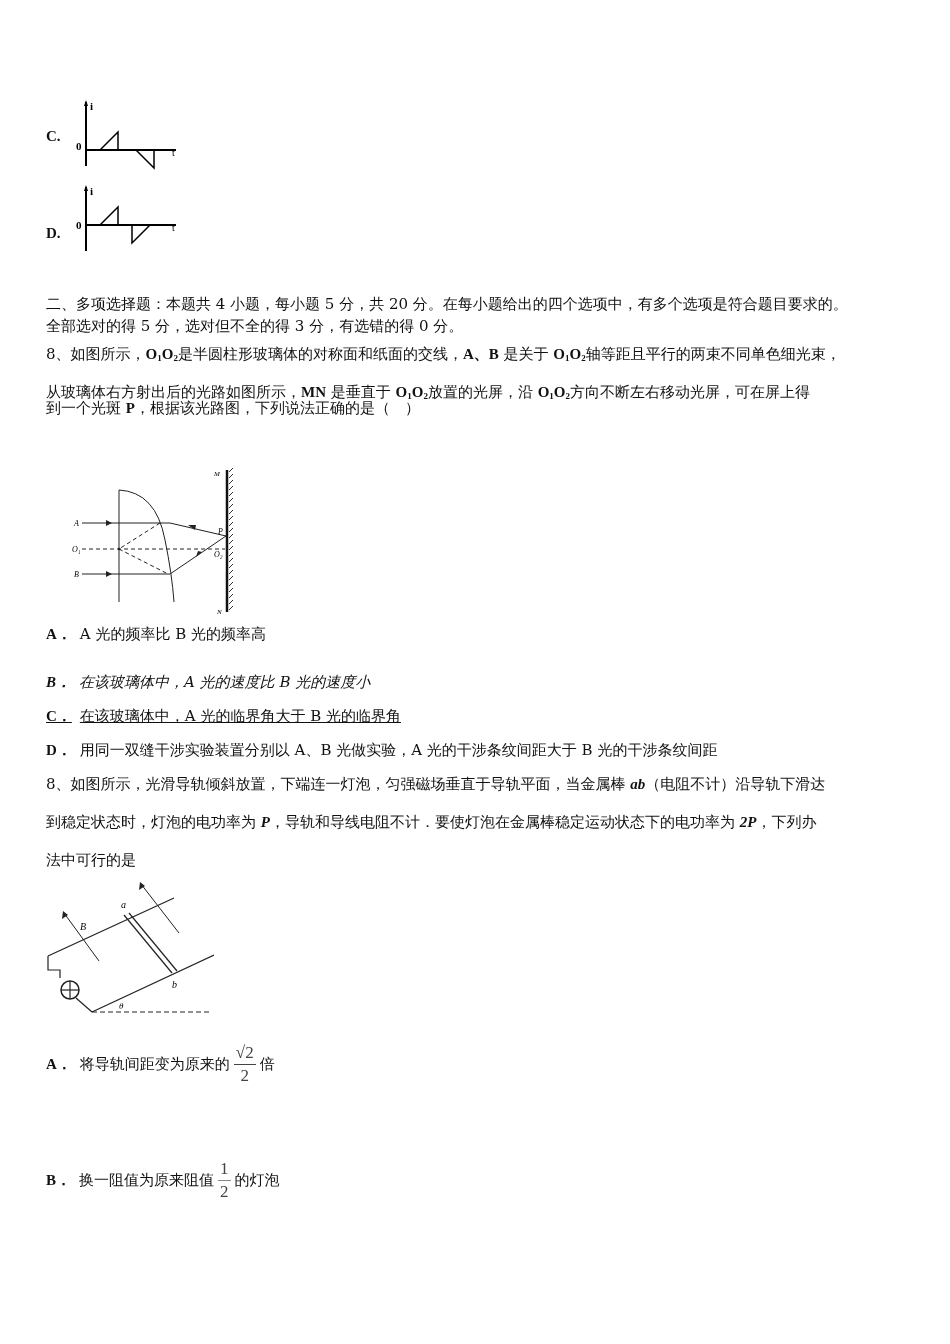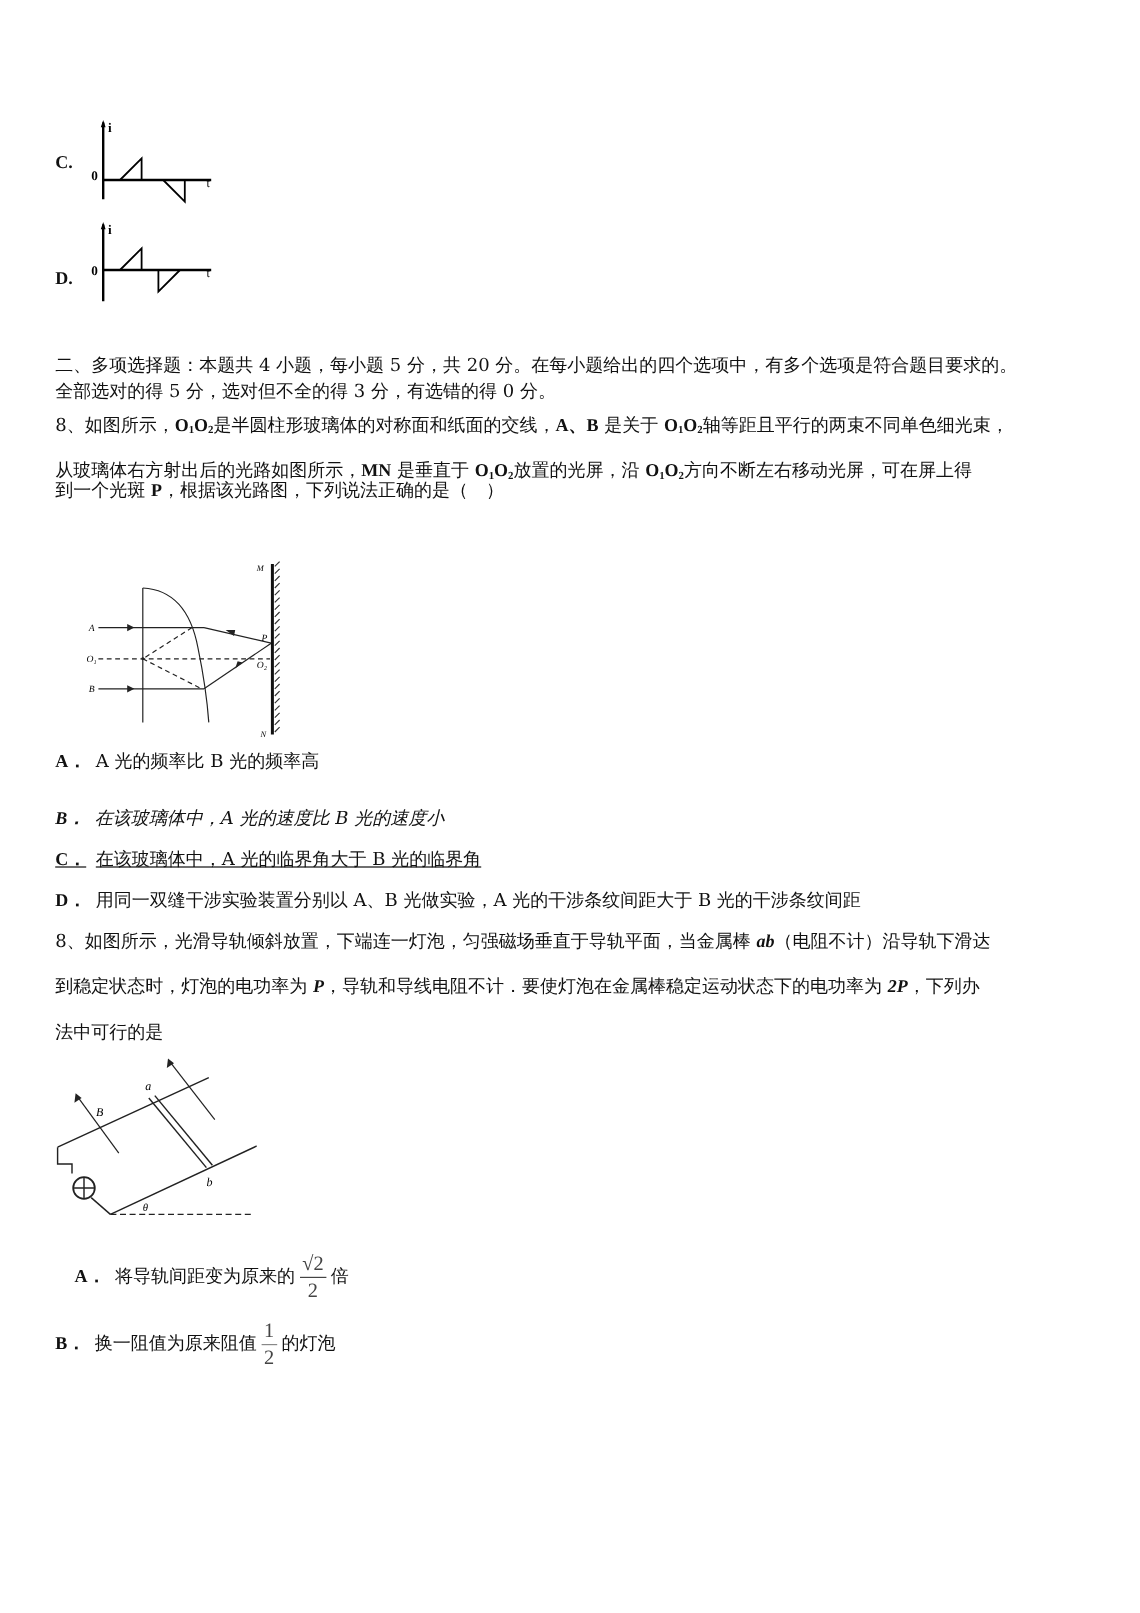--- a/index.html
+++ b/index.html
@@ -128,19 +128,19 @@
   <line x1="135" y1="55" x2="97" y2="6" stroke="#222" stroke-width="1"></line>
   <polygon points="96,4 95,12 101,8" fill="#222"></polygon>
 
   <line x1="48" y1="134" x2="168" y2="134" stroke="#222" stroke-width="1" stroke-dasharray="5,3"></line>
   <text x="77" y="30" font-size="10" font-style="italic">a</text>
   <text x="128" y="110" font-size="10" font-style="italic">b</text>
   <text x="36" y="52" font-size="10" font-style="italic">B</text>
   <text x="75" y="131" font-size="9" font-style="italic">θ</text>
 </svg>
 
-<div class="abs" style="left:46px; top:1042px; white-space:nowrap;margin-left:16px;">
+<div class="abs" style="left:46px; top:1042px; white-space:nowrap;">
   <span class="opt-label">A．</span><span>将导轨间距变为原来的</span><span class="frac"><span class="num">√2</span><span class="den">2</span></span><span>倍</span>
 </div>
 
-<div class="abs" style="left:46px; top:1098px; white-space:nowrap;">
+<div class="abs" style="left:46px; top:1158px; white-space:nowrap;">
   <span class="opt-label">B．</span><span>换一阻值为原来阻值</span><span class="frac"><span class="num" style="border-bottom-color:#888;">1</span><span class="den">2</span></span><span>的灯泡</span>
 </div>
 
 </body></html>

